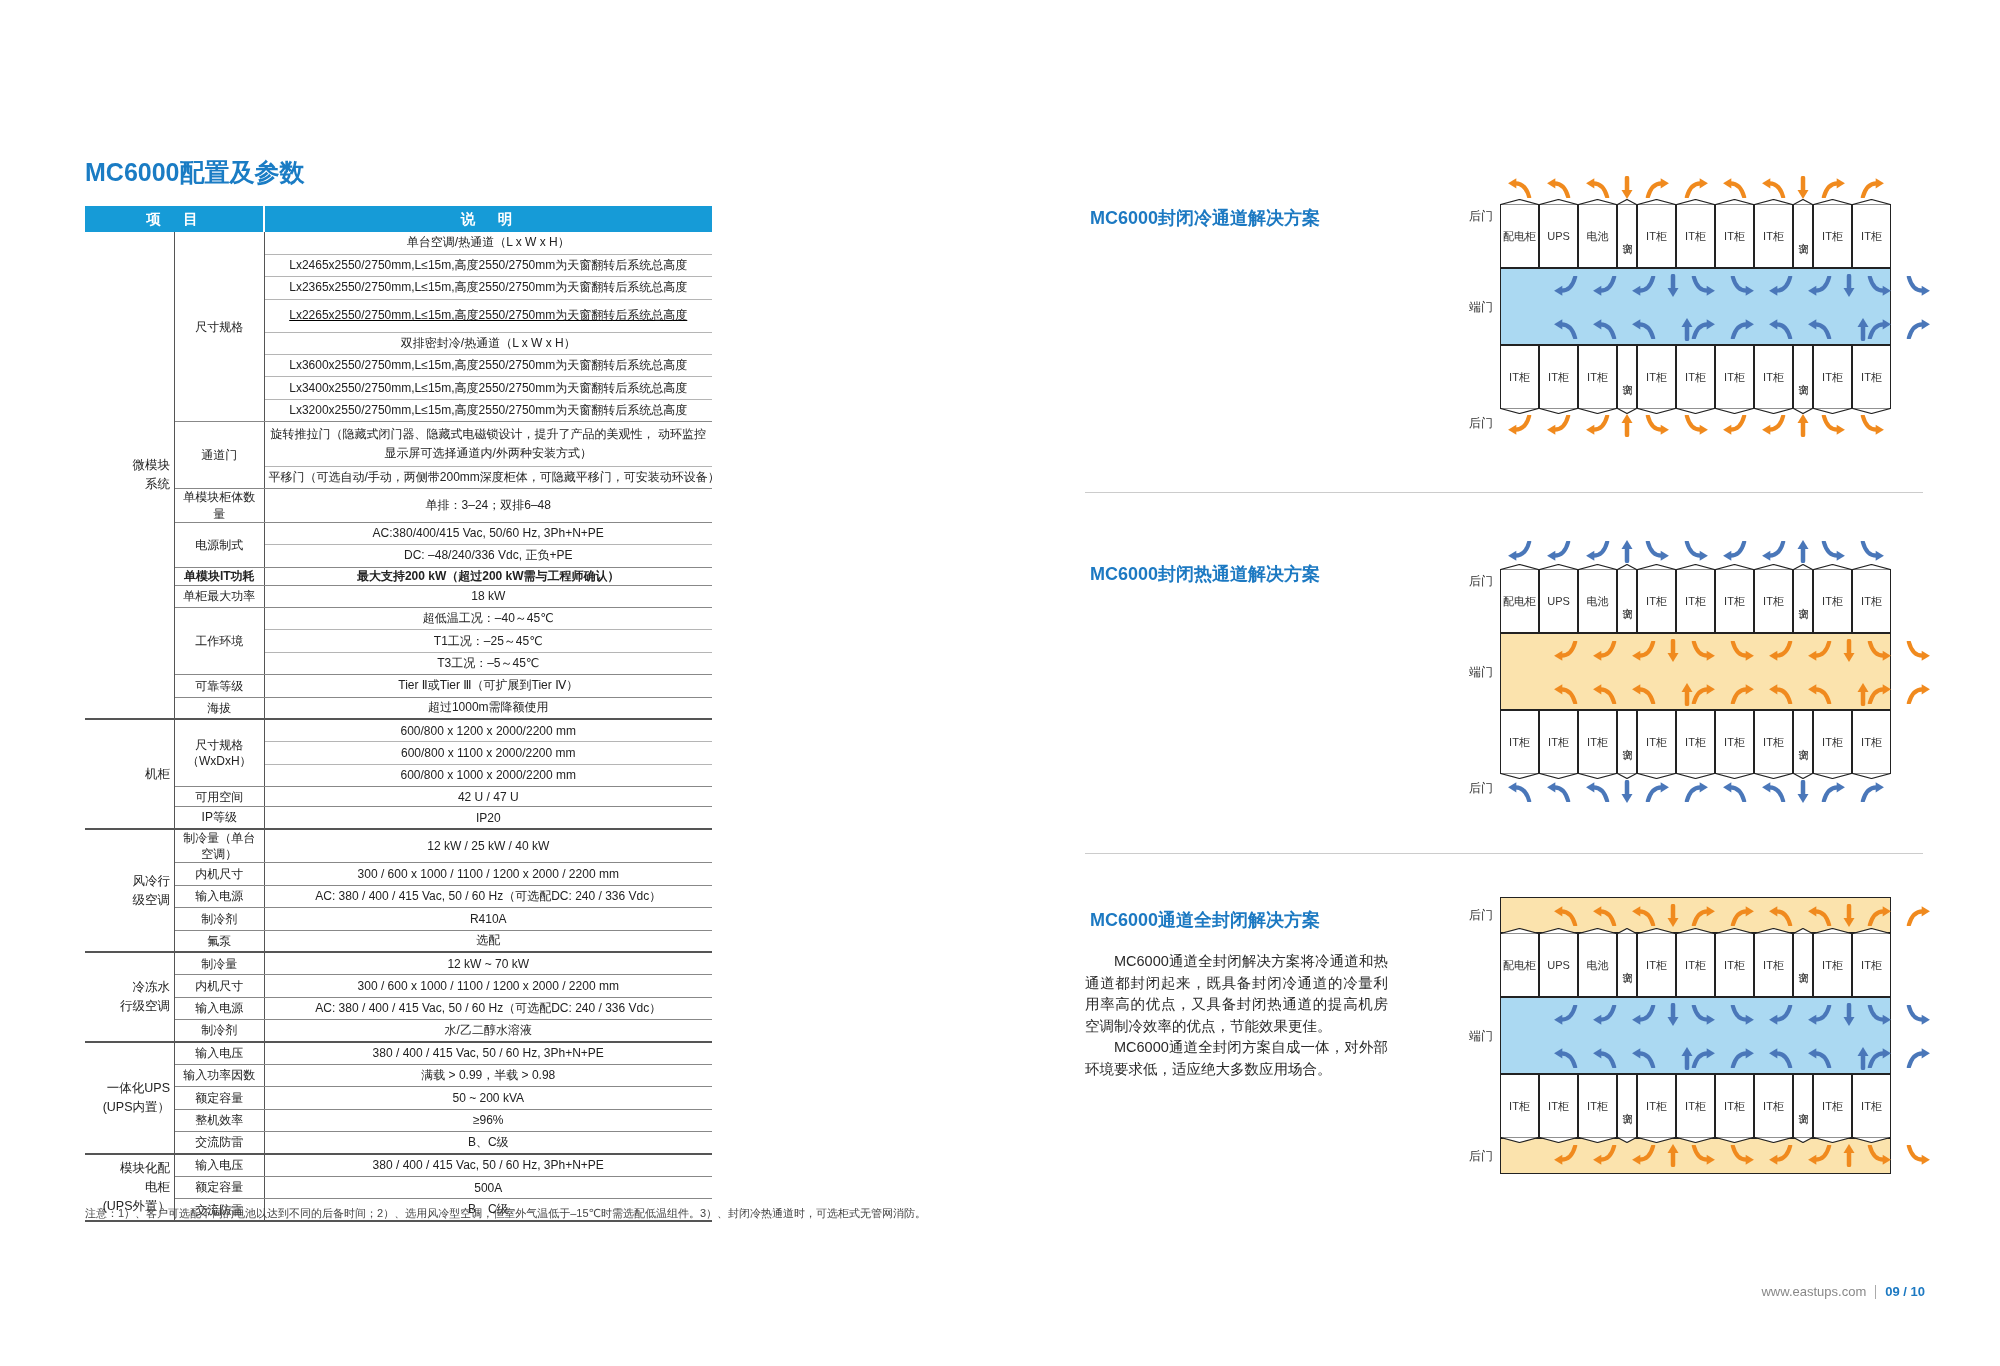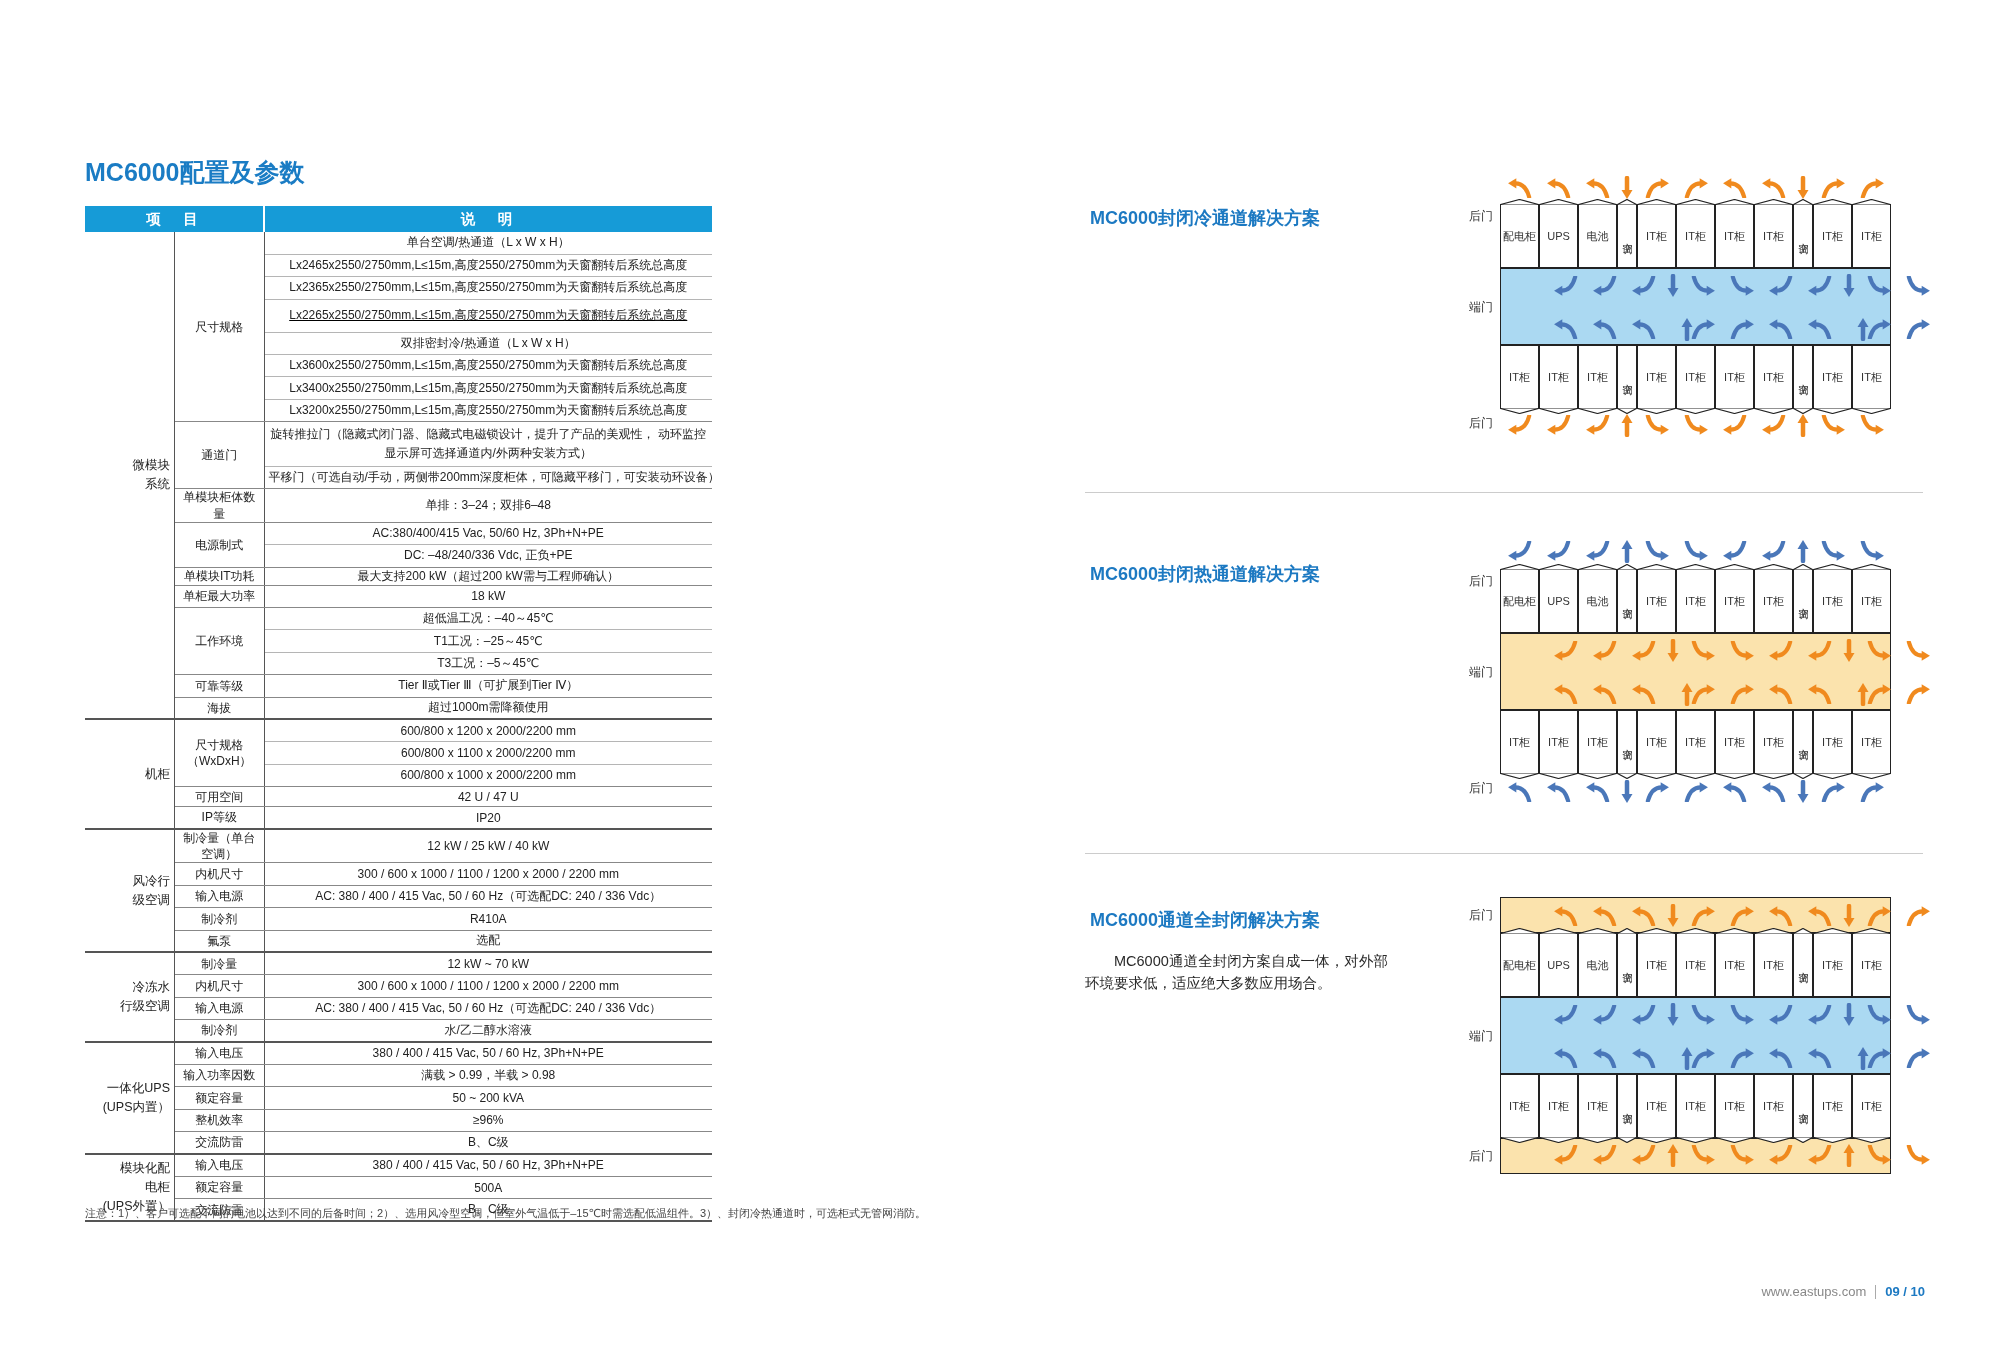--- a/index.html
+++ b/index.html
@@ -110,21 +110,21 @@
           <td class="sub" rowspan="1">单模块柜体数量</td>
           <td class="desc">单排：3–24；双排6–48</td>
         </tr>
         <tr style="height: 22.4px;">
           <td class="sub" rowspan="2">电源制式</td>
           <td class="desc">AC:380/400/415 Vac, 50/60 Hz, 3Ph+N+PE</td>
         </tr>
         <tr class="item-end" style="height: 22.4px;">
           <td class="desc">DC: –48/240/336 Vdc, 正负+PE</td>
         </tr>
-        <tr class="item-end" style="height: 14px;">
+        <tr class="item-end" style="height: 14px; font-weight: bold;">
           <td class="sub" rowspan="1">单模块IT功耗</td>
           <td class="desc">最大支持200 kW（超过200 kW需与工程师确认）</td>
         </tr>
         <tr class="item-end" style="height: 22.4px;">
           <td class="sub" rowspan="1">单柜最大功率</td>
           <td class="desc">18 kW</td>
         </tr>
         <tr style="height: 22.4px;">
           <td class="sub" rowspan="3">工作环境</td>
           <td class="desc">超低温工况：–40～45℃</td>
@@ -974,20 +974,21 @@
       </div>
       <div class="door-label" style="top: 38px;">后门</div>
       <div class="door-label" style="top: 128.5px;">端门</div>
       <div class="door-label" style="top: 245px;">后门</div>
     </div>
 
   <div class="sep" style="top:853px"></div>
 
   <div class="solution-title" style="left:1090px; top:908px">MC6000通道全封闭解决方案</div>
   <div class="solution-body" style="left:1085px; top:951px" id="body-2">
+      <p>MC6000通道全封闭解决方案将冷通道和热通道都封闭起来，既具备封闭冷通道的冷量利用率高的优点，又具备封闭热通道的提高机房空调制冷效率的优点，节能效果更佳。</p>
       <p>MC6000通道全封闭方案自成一体，对外部环境要求低，适应绝大多数应用场合。</p>
     </div>
   <div class="diagram" style="top: 897px; height: 277px;">
       <div class="band" style="left: 45px; top: 0px; width: 391px; height: 36px; background: rgb(251, 227, 173);">
         <div class="arrow" style="left: 51.5px; top: 6px; width: 26px; height: 24px; transform: scaleX(-1);"><svg width="26" height="22" viewBox="0 0 28 24">
             <path d="M4 23 Q8 8 19 8" fill="none" stroke="#f08a1e" stroke-width="4.5" stroke-linecap="round"></path>
             <polygon points="18,2.5 27,8 18,13.5" fill="#f08a1e"></polygon>
           </svg></div>
         <div class="arrow" style="left: 90.5px; top: 6px; width: 26px; height: 24px; transform: scaleX(-1);"><svg width="26" height="22" viewBox="0 0 28 24">
             <path d="M4 23 Q8 8 19 8" fill="none" stroke="#f08a1e" stroke-width="4.5" stroke-linecap="round"></path>

